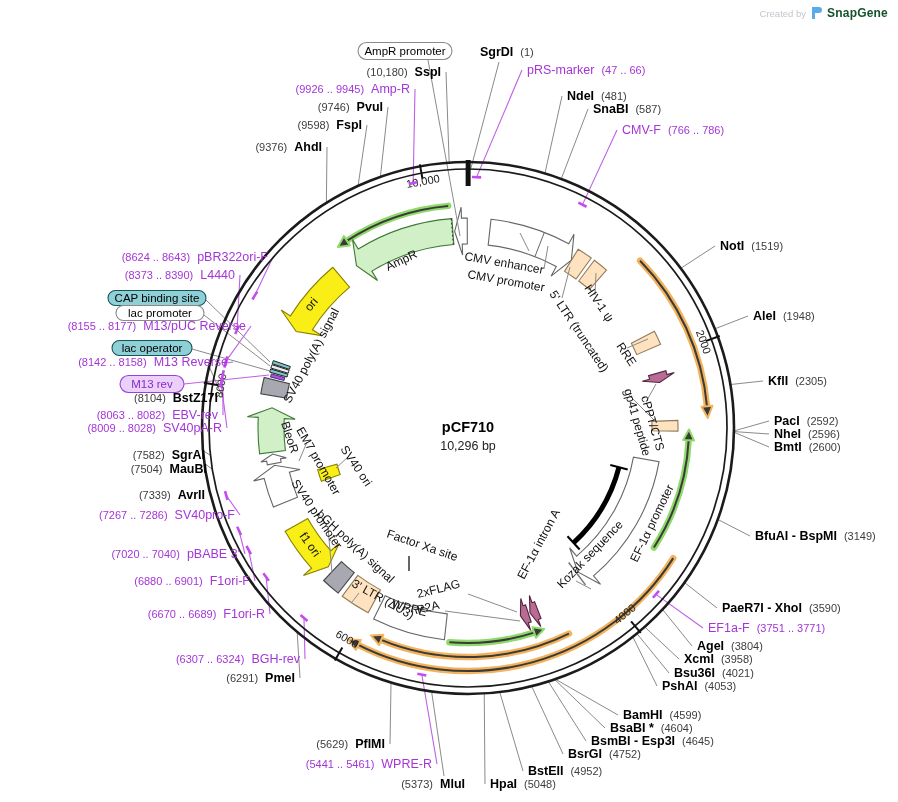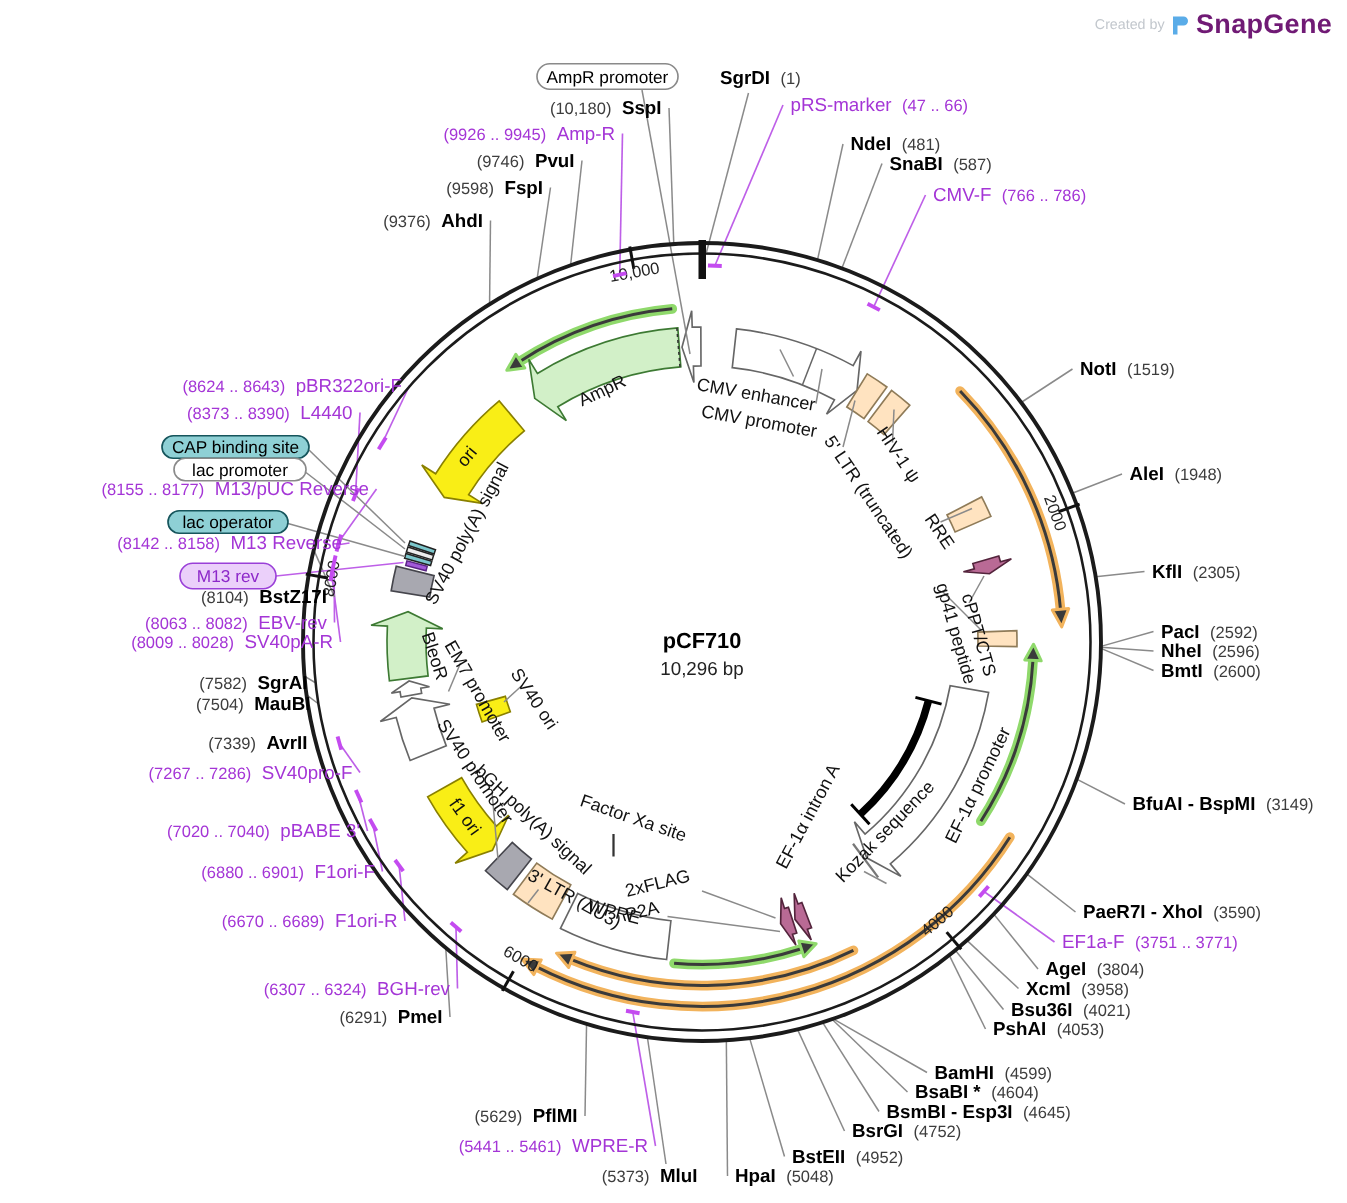--- a/index.html
+++ b/index.html
@@ -1,20 +1,20 @@
 <!DOCTYPE html>
 <html><head>
 <meta charset="utf-8">
 <style>
   html,body{margin:0;padding:0;background:#fff;}
   .canvas{position:relative;width:898px;height:802px;background:#fff;overflow:hidden;
           font-family:"Liberation Sans","DejaVu Sans",sans-serif;}
   .credit{position:absolute;top:6px;right:10px;display:flex;align-items:center;gap:5px;z-index:5;}
   .credit .made{font-size:9.5px;color:#c2c7cd;}
-  .credit .brand{font-size:18px;font-weight:600;color:#701a75;letter-spacing:.2px;}
+  .credit .brand{font-size:12px;font-weight:600;color:#14532d;letter-spacing:.2px;}
   svg text{font-family:"Liberation Sans","DejaVu Sans",sans-serif;}
   .sname{font-size:12.5px;font-weight:700;fill:#000;}
   .spos{font-size:11px;fill:#3d3d3d;}
   .pname{font-size:12.5px;fill:#A435D6;}
   .ppos{font-size:11px;fill:#A435D6;}
   .flabel{font-size:12px;fill:#111;}
   .ticklabel{font-size:11px;fill:#222;}
   .ctitle{font-size:14.5px;font-weight:700;fill:#000;text-anchor:middle;}
   .csub{font-size:12.5px;fill:#222;text-anchor:middle;}
   .pilltext{font-size:11.5px;}

